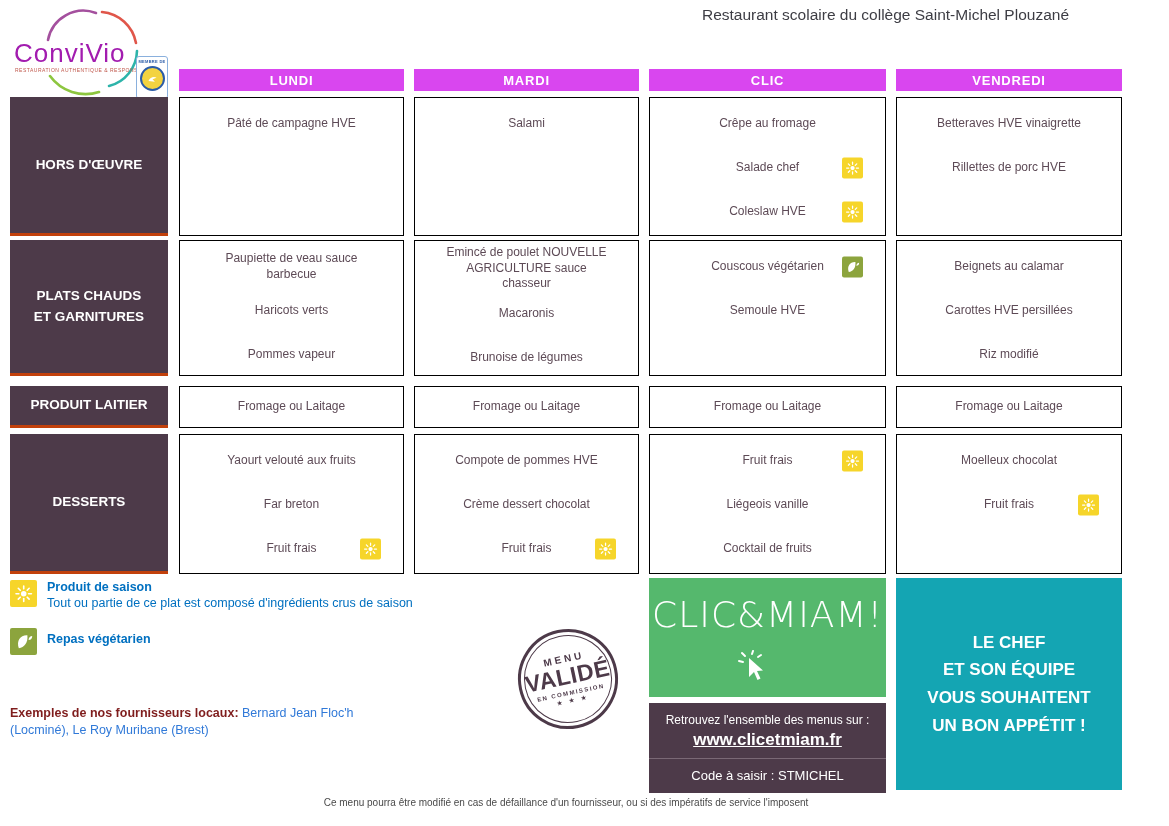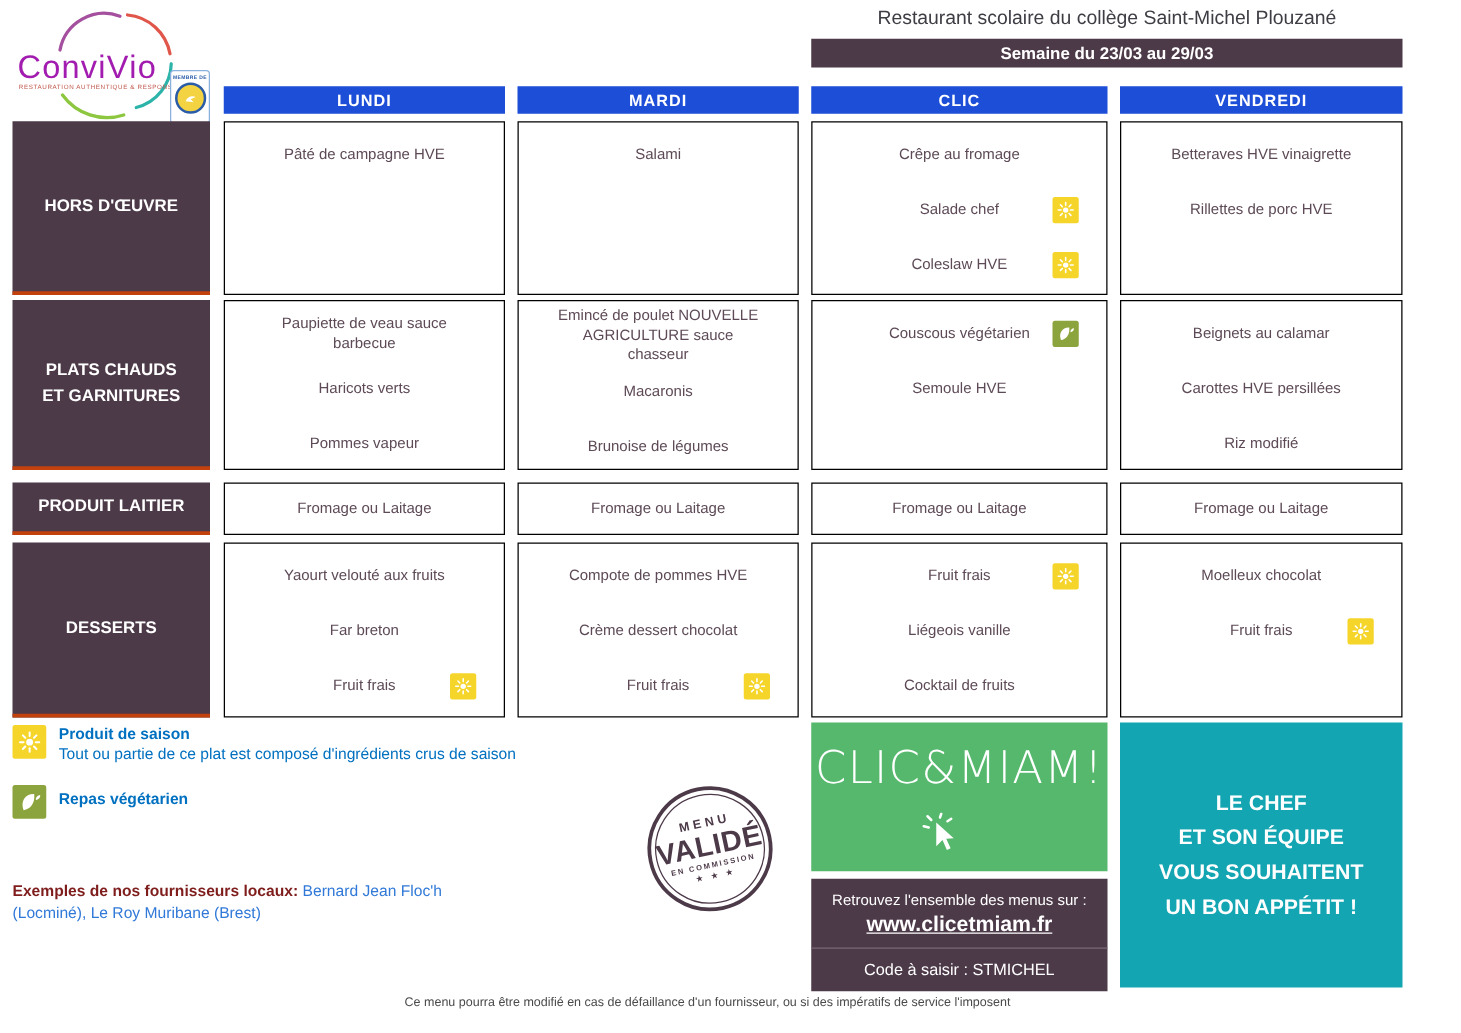--- a/index.html
+++ b/index.html
@@ -19,21 +19,21 @@
   .title{position:absolute;left:649px;top:6px;width:473px;text-align:center;font-size:15.5px;color:#3d3d44;}
   .banner{position:absolute;left:649px;top:31px;width:473px;height:23px;background:#4d3a49;color:#fff;
           font-weight:bold;font-size:13.5px;display:flex;align-items:center;justify-content:center;}
 
   
   .col-0{left:179px;width:225px;} .col-1{left:414px;width:225px;}
   .col-2{left:649px;width:237px;} .col-3{left:896px;width:226px;}
   .row-0{top:97px;height:139px;} .row-1{top:240px;height:136px;}
   .row-2{top:386px;height:42px;} .row-3{top:434px;height:140px;}
 
-  .day-header{position:absolute;top:69px;height:22px;background:#1d4ed8;color:#fff;font-weight:bold;
+  .day-header{position:absolute;top:69px;height:22px;background:#d946ef;color:#fff;font-weight:bold;
               font-size:13px;letter-spacing:.8px;display:flex;align-items:center;justify-content:center;}
   .cat-label{position:absolute;left:10px;width:158px;background:#4d3a49;border-bottom:3px solid #c2410c;
              color:#fff;font-weight:bold;font-size:13.5px;line-height:1.5;text-align:center;
              display:flex;align-items:center;justify-content:center;padding:0 18px;box-sizing:border-box;}
   .cell{position:absolute;background:#fff;border:1px solid #000;box-sizing:border-box;padding-top:4px;}
   .item{position:relative;min-height:44px;display:flex;align-items:center;justify-content:center;padding:0 26px;}
   .row-2.cell{padding-top:0;}
   .row-2 .item{min-height:40px;}
   .txt{font-size:12px;color:#5d4a56;text-align:center;line-height:1.3;}
 
@@ -100,21 +100,20 @@
   <div class="badge">
     <div class="badge-top">MEMBRE DE</div>
     <div class="badge-circle">
       <svg width="13" height="13" viewBox="0 0 16 16">
           <path d="M3 11 C5 6 10 5 13 7 L8 9 L11 12 Z" fill="#fff"></path>
         </svg>
     </div>
   </div>
 
   <div class="title">Restaurant scolaire du collège Saint-Michel Plouzané</div>
-  <div class="banner">Semaine du 23/03 au 29/03</div>
 
   <div class="day-header col-0">LUNDI</div>
   <div class="day-header col-1">MARDI</div>
   <div class="day-header col-2">CLIC</div>
   <div class="day-header col-3">VENDREDI</div>
 
   <div class="cat-label row-0">HORS D'ŒUVRE</div>
   <div class="cat-label row-1">PLATS CHAUDS ET GARNITURES</div>
   <div class="cat-label row-2">PRODUIT LAITIER</div>
   <div class="cat-label row-3">DESSERTS</div>

